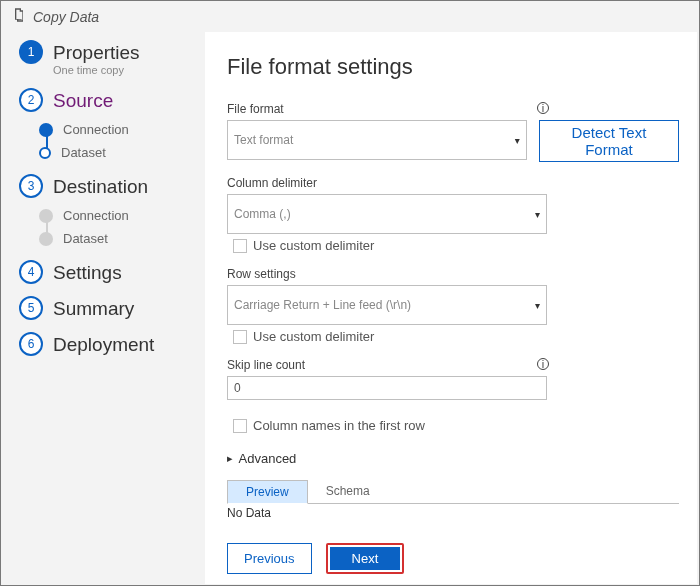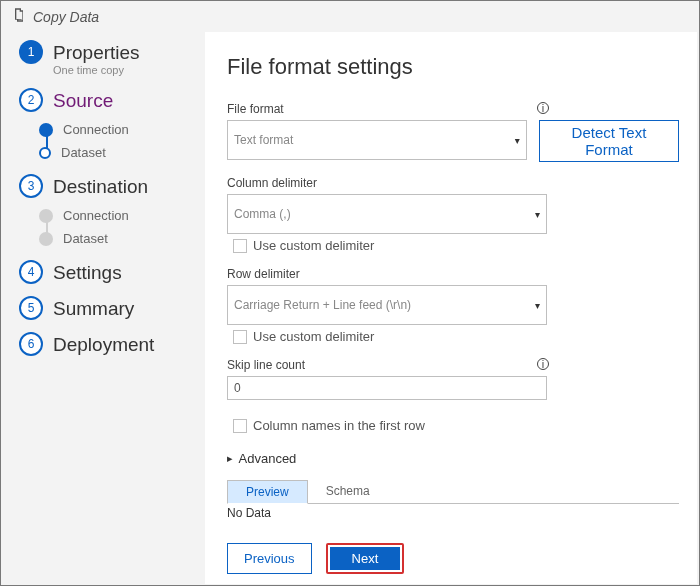--- a/index.html
+++ b/index.html
@@ -291,21 +291,21 @@
         <span>Comma (,)</span>
         <span class="caret">▾</span>
       </div>
       <div class="checkbox-row">
         <span class="chk"></span>
         <span>Use custom delimiter</span>
       </div>
     </div>
 
     <div class="form-row">
-      <label class="fl">Row delimiter</label>
+      <label class="fl">Row settings</label>
       <div class="select-box">
         <span>Carriage Return + Line feed (\r\n)</span>
         <span class="caret">▾</span>
       </div>
       <div class="checkbox-row">
         <span class="chk"></span>
         <span>Use custom delimiter</span>
       </div>
     </div>
 

